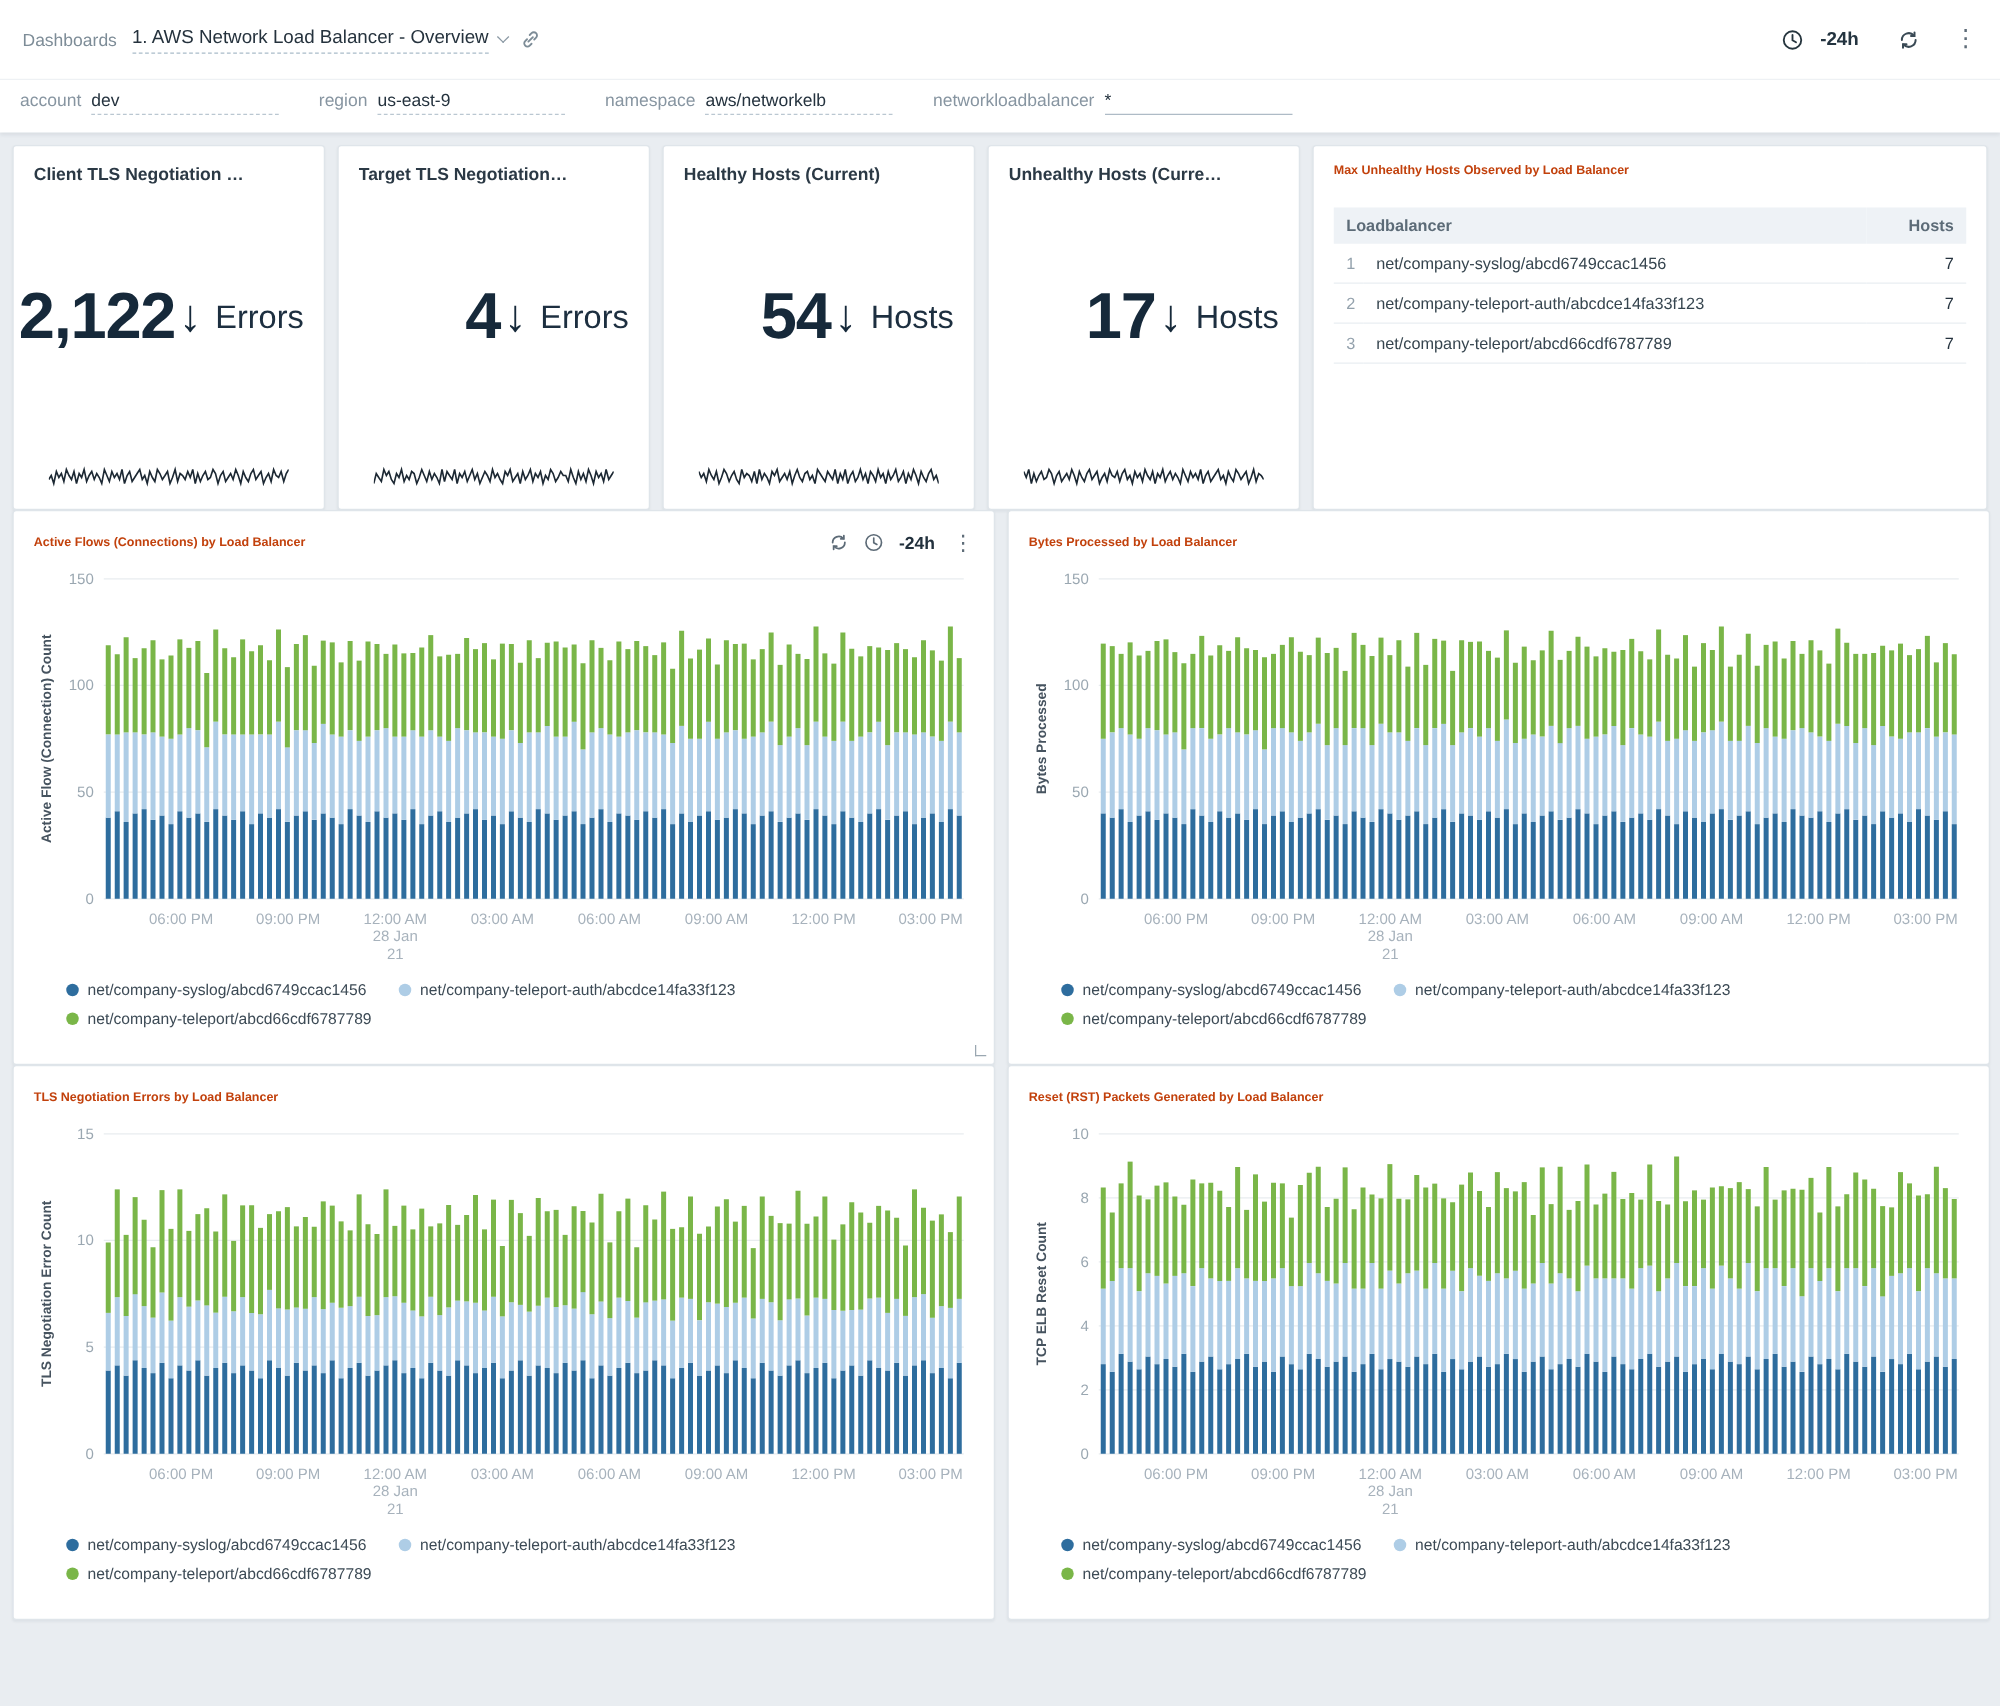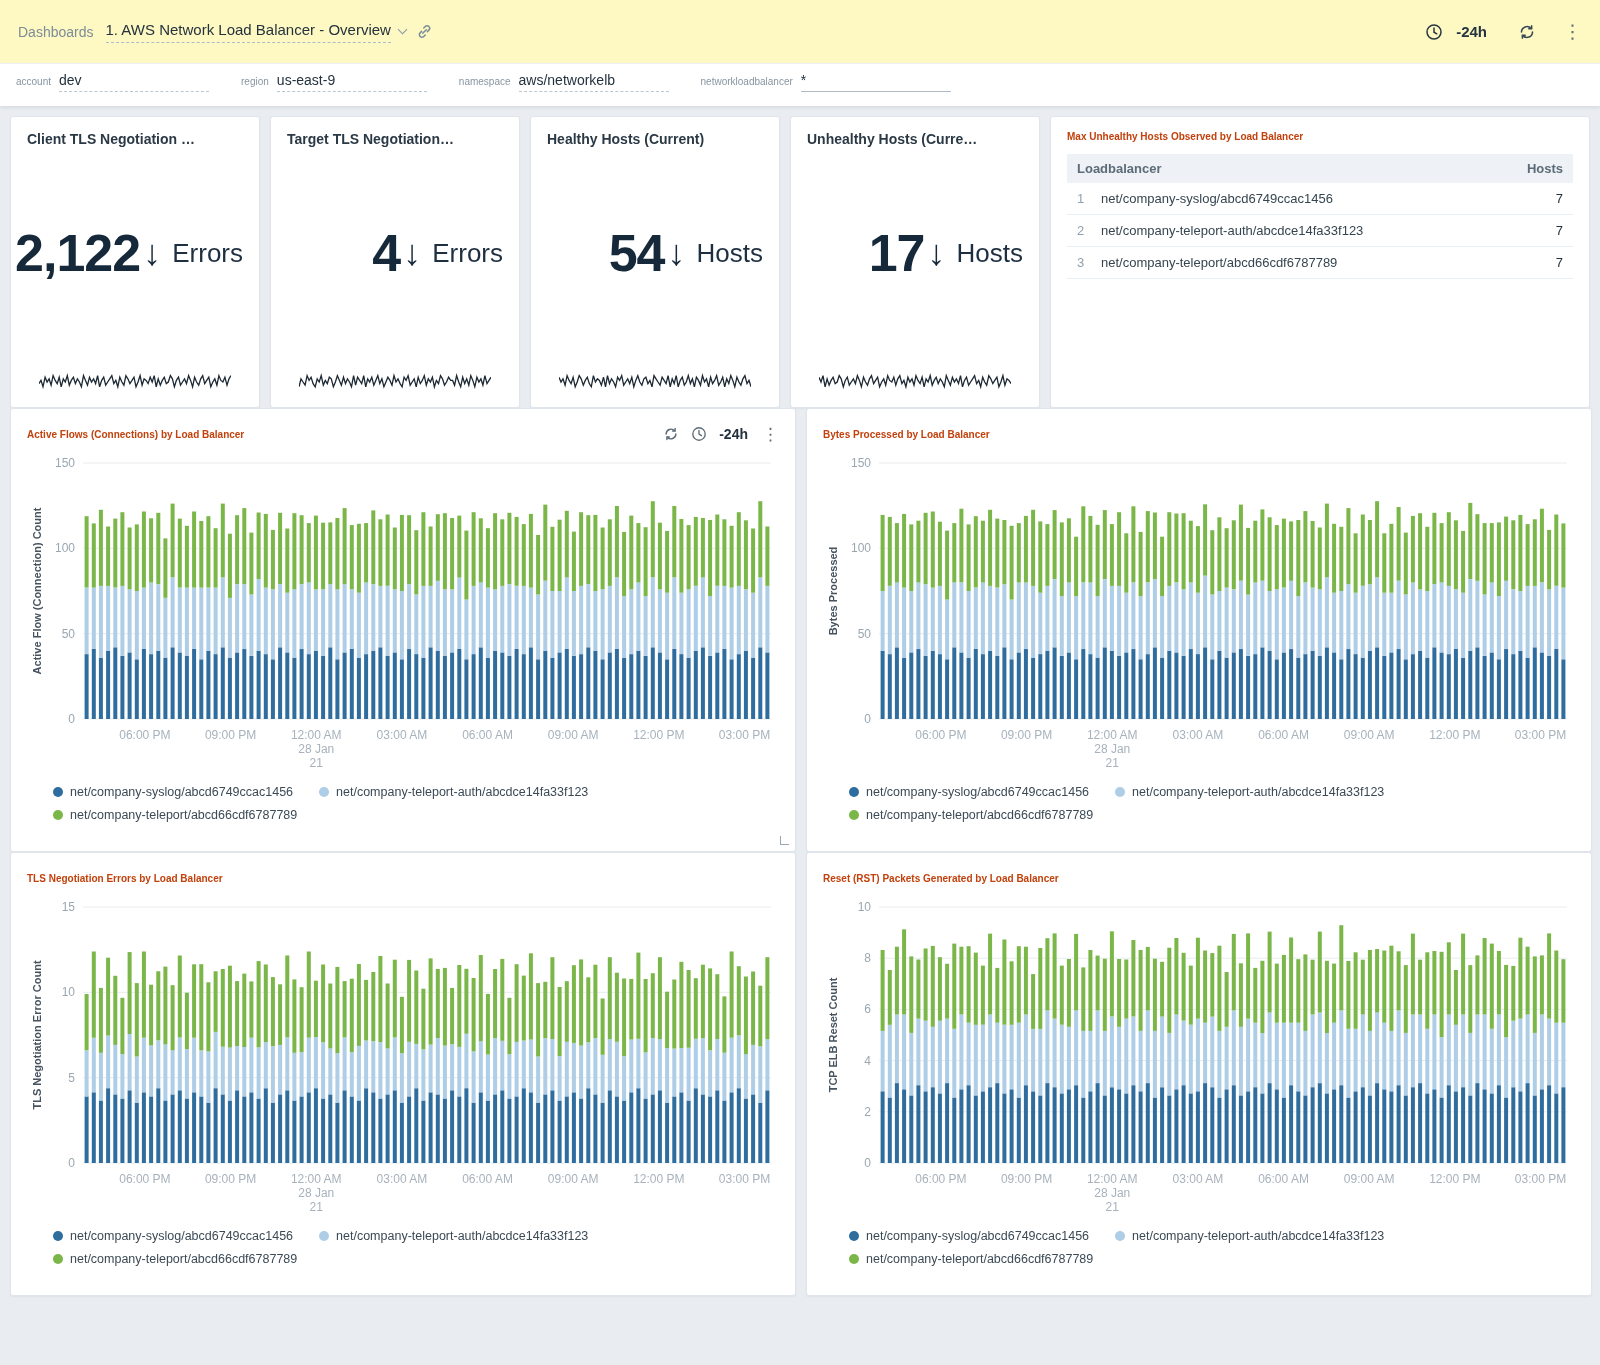--- a/index.html
+++ b/index.html
@@ -1,35 +1,35 @@
 <!DOCTYPE html>
 <html><head>
 <meta charset="utf-8">
 <style>
   *{box-sizing:border-box;margin:0;padding:0}
   html,body{width:1600px;height:1365px}
   body{background:#e9edf1;font-family:"Liberation Sans",sans-serif;color:#2c3a45;overflow:hidden}
 
   
-  .topbar{display:flex;align-items:center;height:64px;background:#fef9c3;padding:4px 18px;border-bottom:1px solid #eef1f4}
+  .topbar{display:flex;align-items:center;height:64px;background:#ffffff;padding:4px 18px;border-bottom:1px solid #eef1f4}
   .crumb{color:#7d8c97;font-size:14px;margin-right:12px;cursor:pointer}
   .title-wrap{display:flex;align-items:center;gap:8px;cursor:pointer}
   .page-title{font-size:15px;color:#25323d;padding-bottom:4px;border-bottom:1px dashed #a9bcc9}
   .chev{width:7px;height:7px;border-right:1.5px solid #8a98a3;border-bottom:1.5px solid #8a98a3;transform:rotate(45deg);margin-top:-4px}
   .icon-btn{display:inline-flex;align-items:center;cursor:pointer}
   .link-btn{margin-left:10px}
   .topbar-right{margin-left:auto;display:flex;align-items:center;gap:13px}
   .time-label{font-size:15px;font-weight:700;color:#243440;cursor:pointer}
   .refresh-gap{margin-left:18px}
   .kebab{color:#5e6c78;font-size:19px;line-height:1;cursor:pointer;margin-left:14px}
 
   
   .filterbar{display:flex;align-items:flex-end;gap:32px;background:#fff;padding:8px 16px 14px;box-shadow:0 2px 3px rgba(27,43,58,.08);position:relative;z-index:2}
   .filter{display:flex;align-items:baseline;gap:8px}
-  .f-label{color:#8795a1;font-size:10px}
+  .f-label{color:#8795a1;font-size:14px}
   .f-value{color:#24323e;font-size:14px;min-width:150px;border-bottom:1px dashed #bac7d1;padding-bottom:3px;cursor:text}
   .f-value.solid{border-bottom-style:solid;border-bottom-color:#aebbc6}
 
   
   .content{padding:10px;display:flex;flex-direction:column;gap:0}
   .kpi-row{display:grid;grid-template-columns:250px 250px 250px 250px 1fr;gap:10px;height:292px}
   .charts-row{display:grid;grid-template-columns:1fr 1fr;gap:10px;height:444px}
   .card{background:#fff;border:1px solid #dfe5ea;border-radius:3px;box-shadow:0 1px 2px rgba(27,43,58,.05);position:relative}
 
   
@@ -37,21 +37,21 @@
   .kpi-title{font-size:14px;font-weight:700;color:#2b3945;white-space:nowrap;overflow:hidden}
   .kpi-mid{flex:1;display:flex;flex-direction:row;align-items:center;justify-content:flex-end;gap:12px;margin-top:-8px}
   .kpi-num{font-size:52px;font-weight:700;color:#16293a;display:flex;align-items:center;letter-spacing:-1px}
   .kpi-arrow{font-size:36px;font-weight:400;margin-left:3px}
   .kpi-unit{font-size:26px;font-weight:400;color:#1d2f40}
   .kpi-spark{display:flex;justify-content:center;align-items:flex-end;height:28px}
 
   
   .table-card{padding:14px 16px}
   .panel-title{font-size:10px;font-weight:700;color:#c2410c}
-  .hosts-table{width:100%;border-collapse:collapse;margin-top:12px;font-size:13px}
+  .hosts-table{width:100%;border-collapse:collapse;margin-top:24px;font-size:13px}
   .hosts-table th{background:#eef2f6;color:#5c6b77;font-weight:700;text-align:left;padding:7px 10px}
   .hosts-table th.col-hosts{text-align:right}
   .hosts-table td{padding:8px 10px;border-bottom:1px solid #e9eef2;color:#36454f}
   .hosts-table td.idx{color:#93a1ac;width:24px;padding-right:2px}
   .hosts-table td.hosts{text-align:right;color:#24323e}
   .hosts-table tr{cursor:pointer}
 
   
   .chart-card{padding:12px 16px 8px;display:flex;flex-direction:column}
   .chart-head{display:flex;align-items:center;justify-content:space-between;margin-bottom:2px;height:26px}

